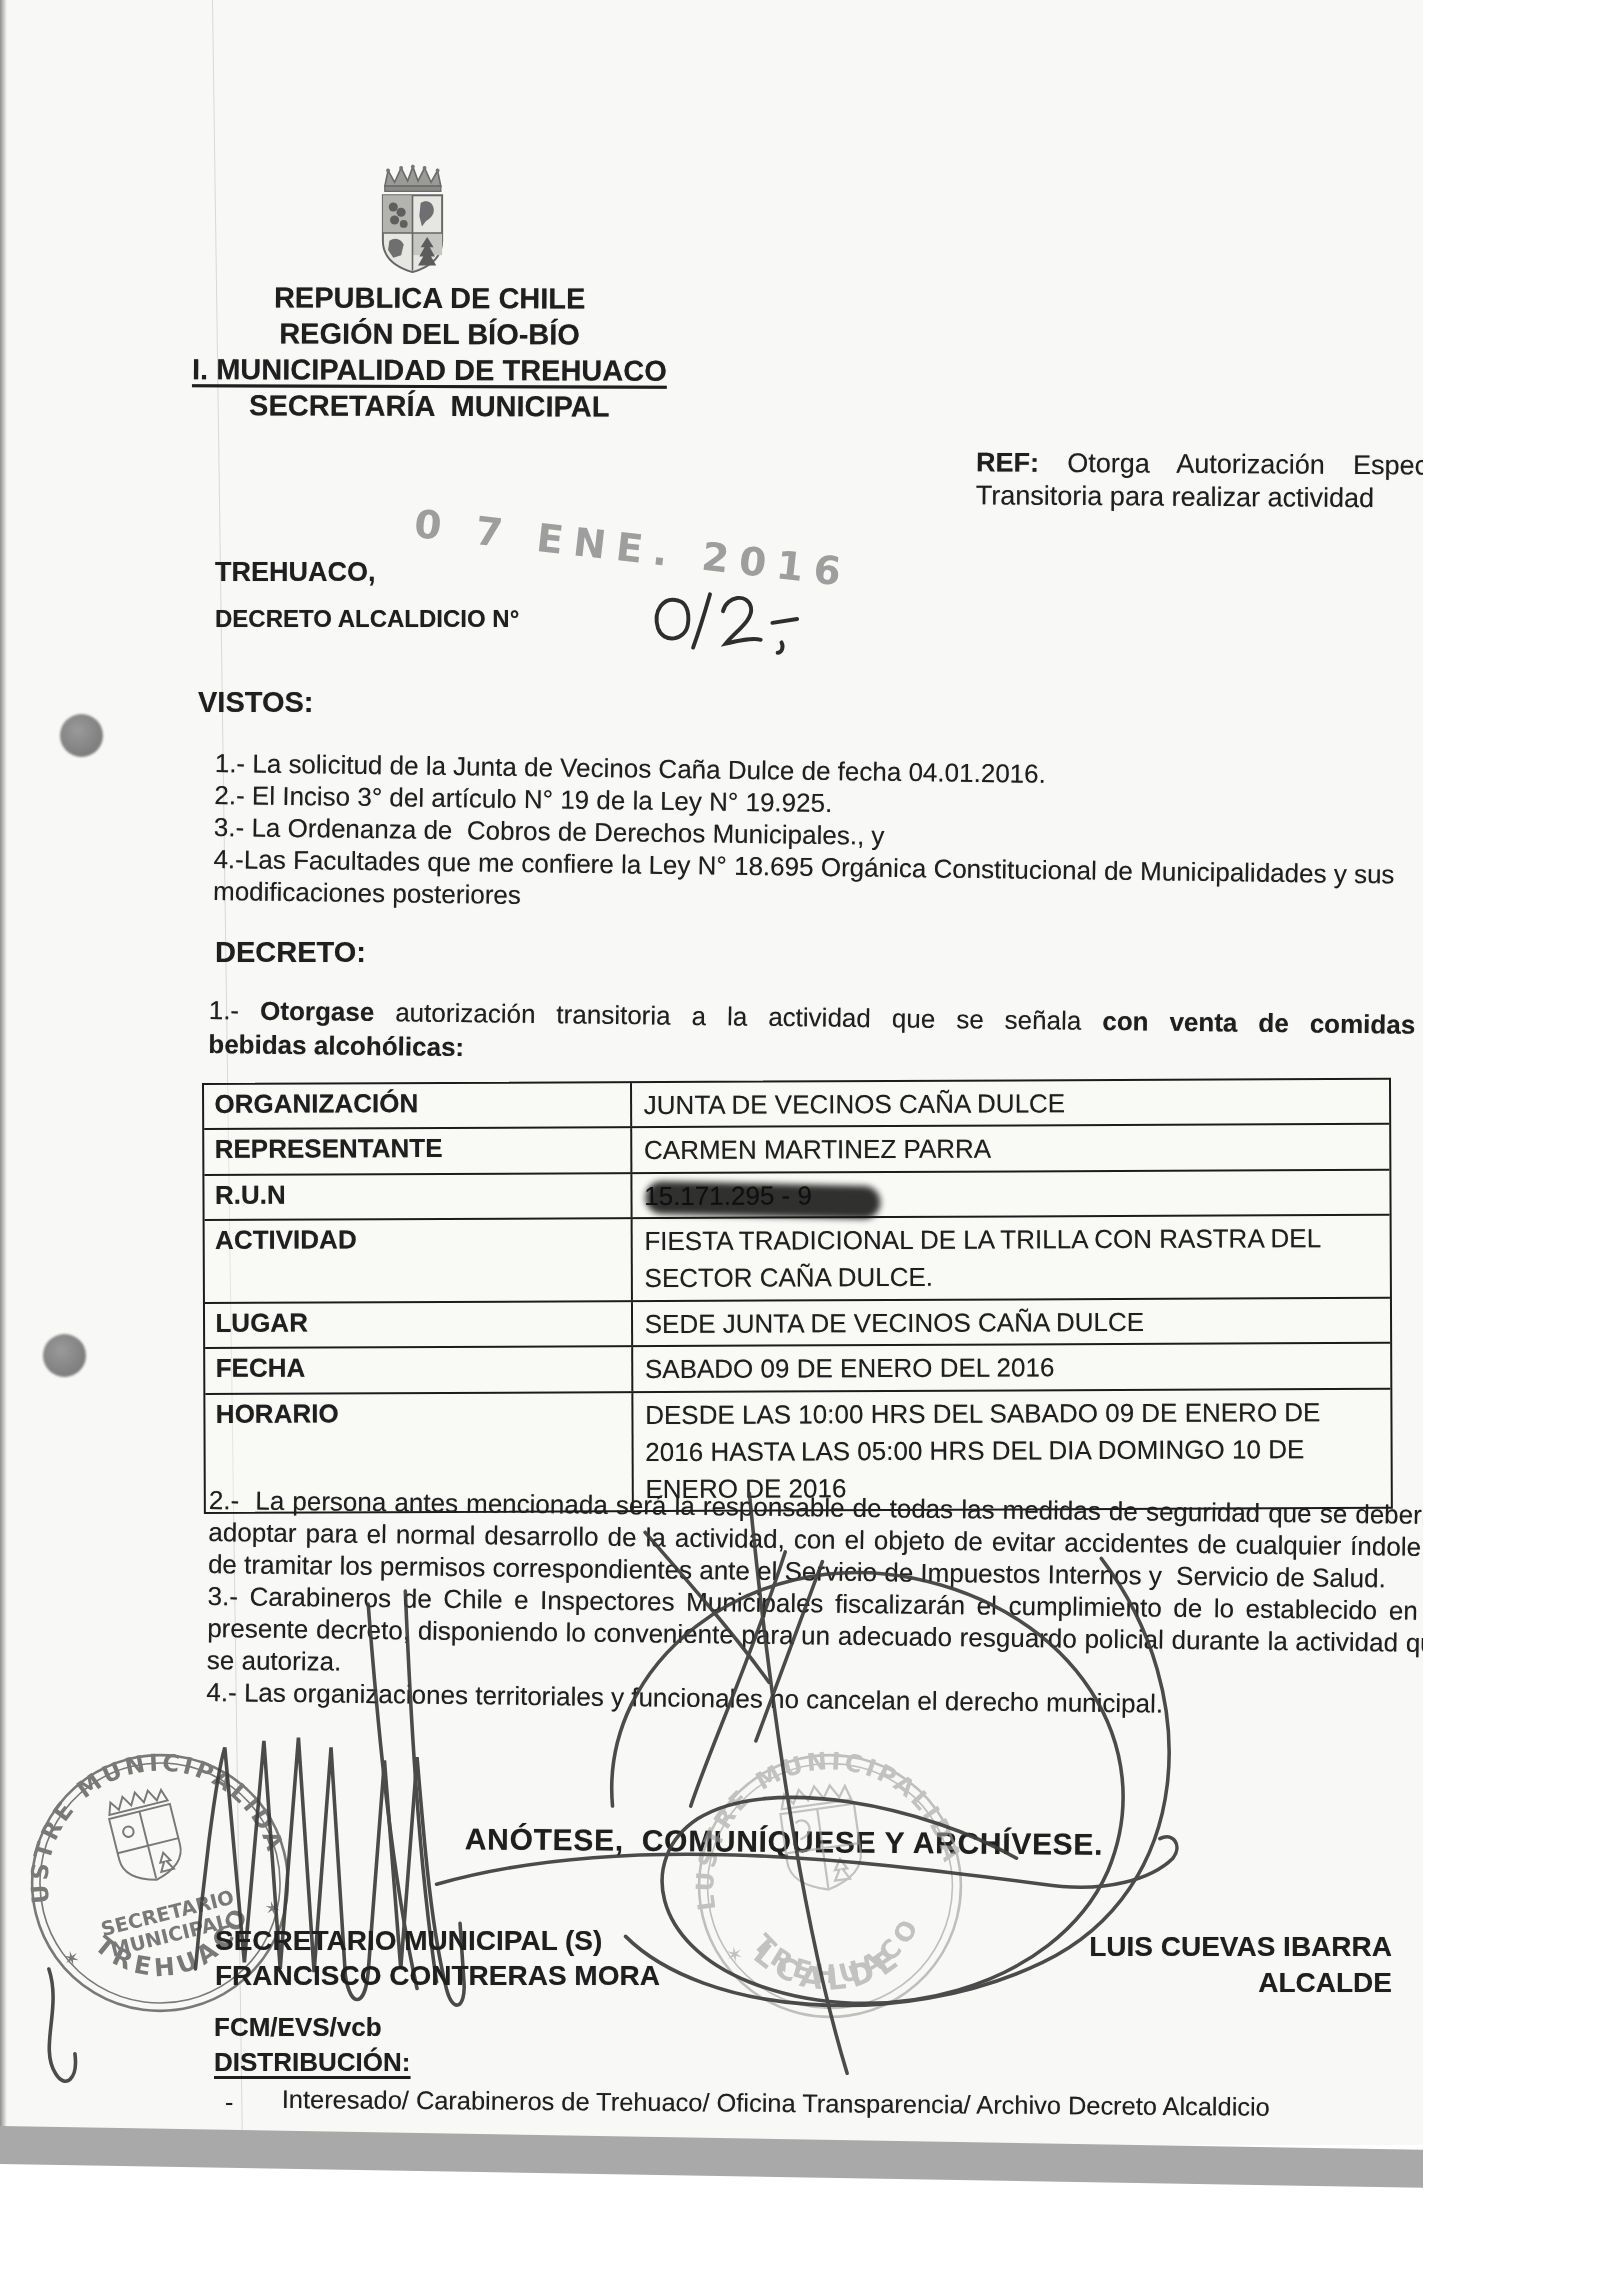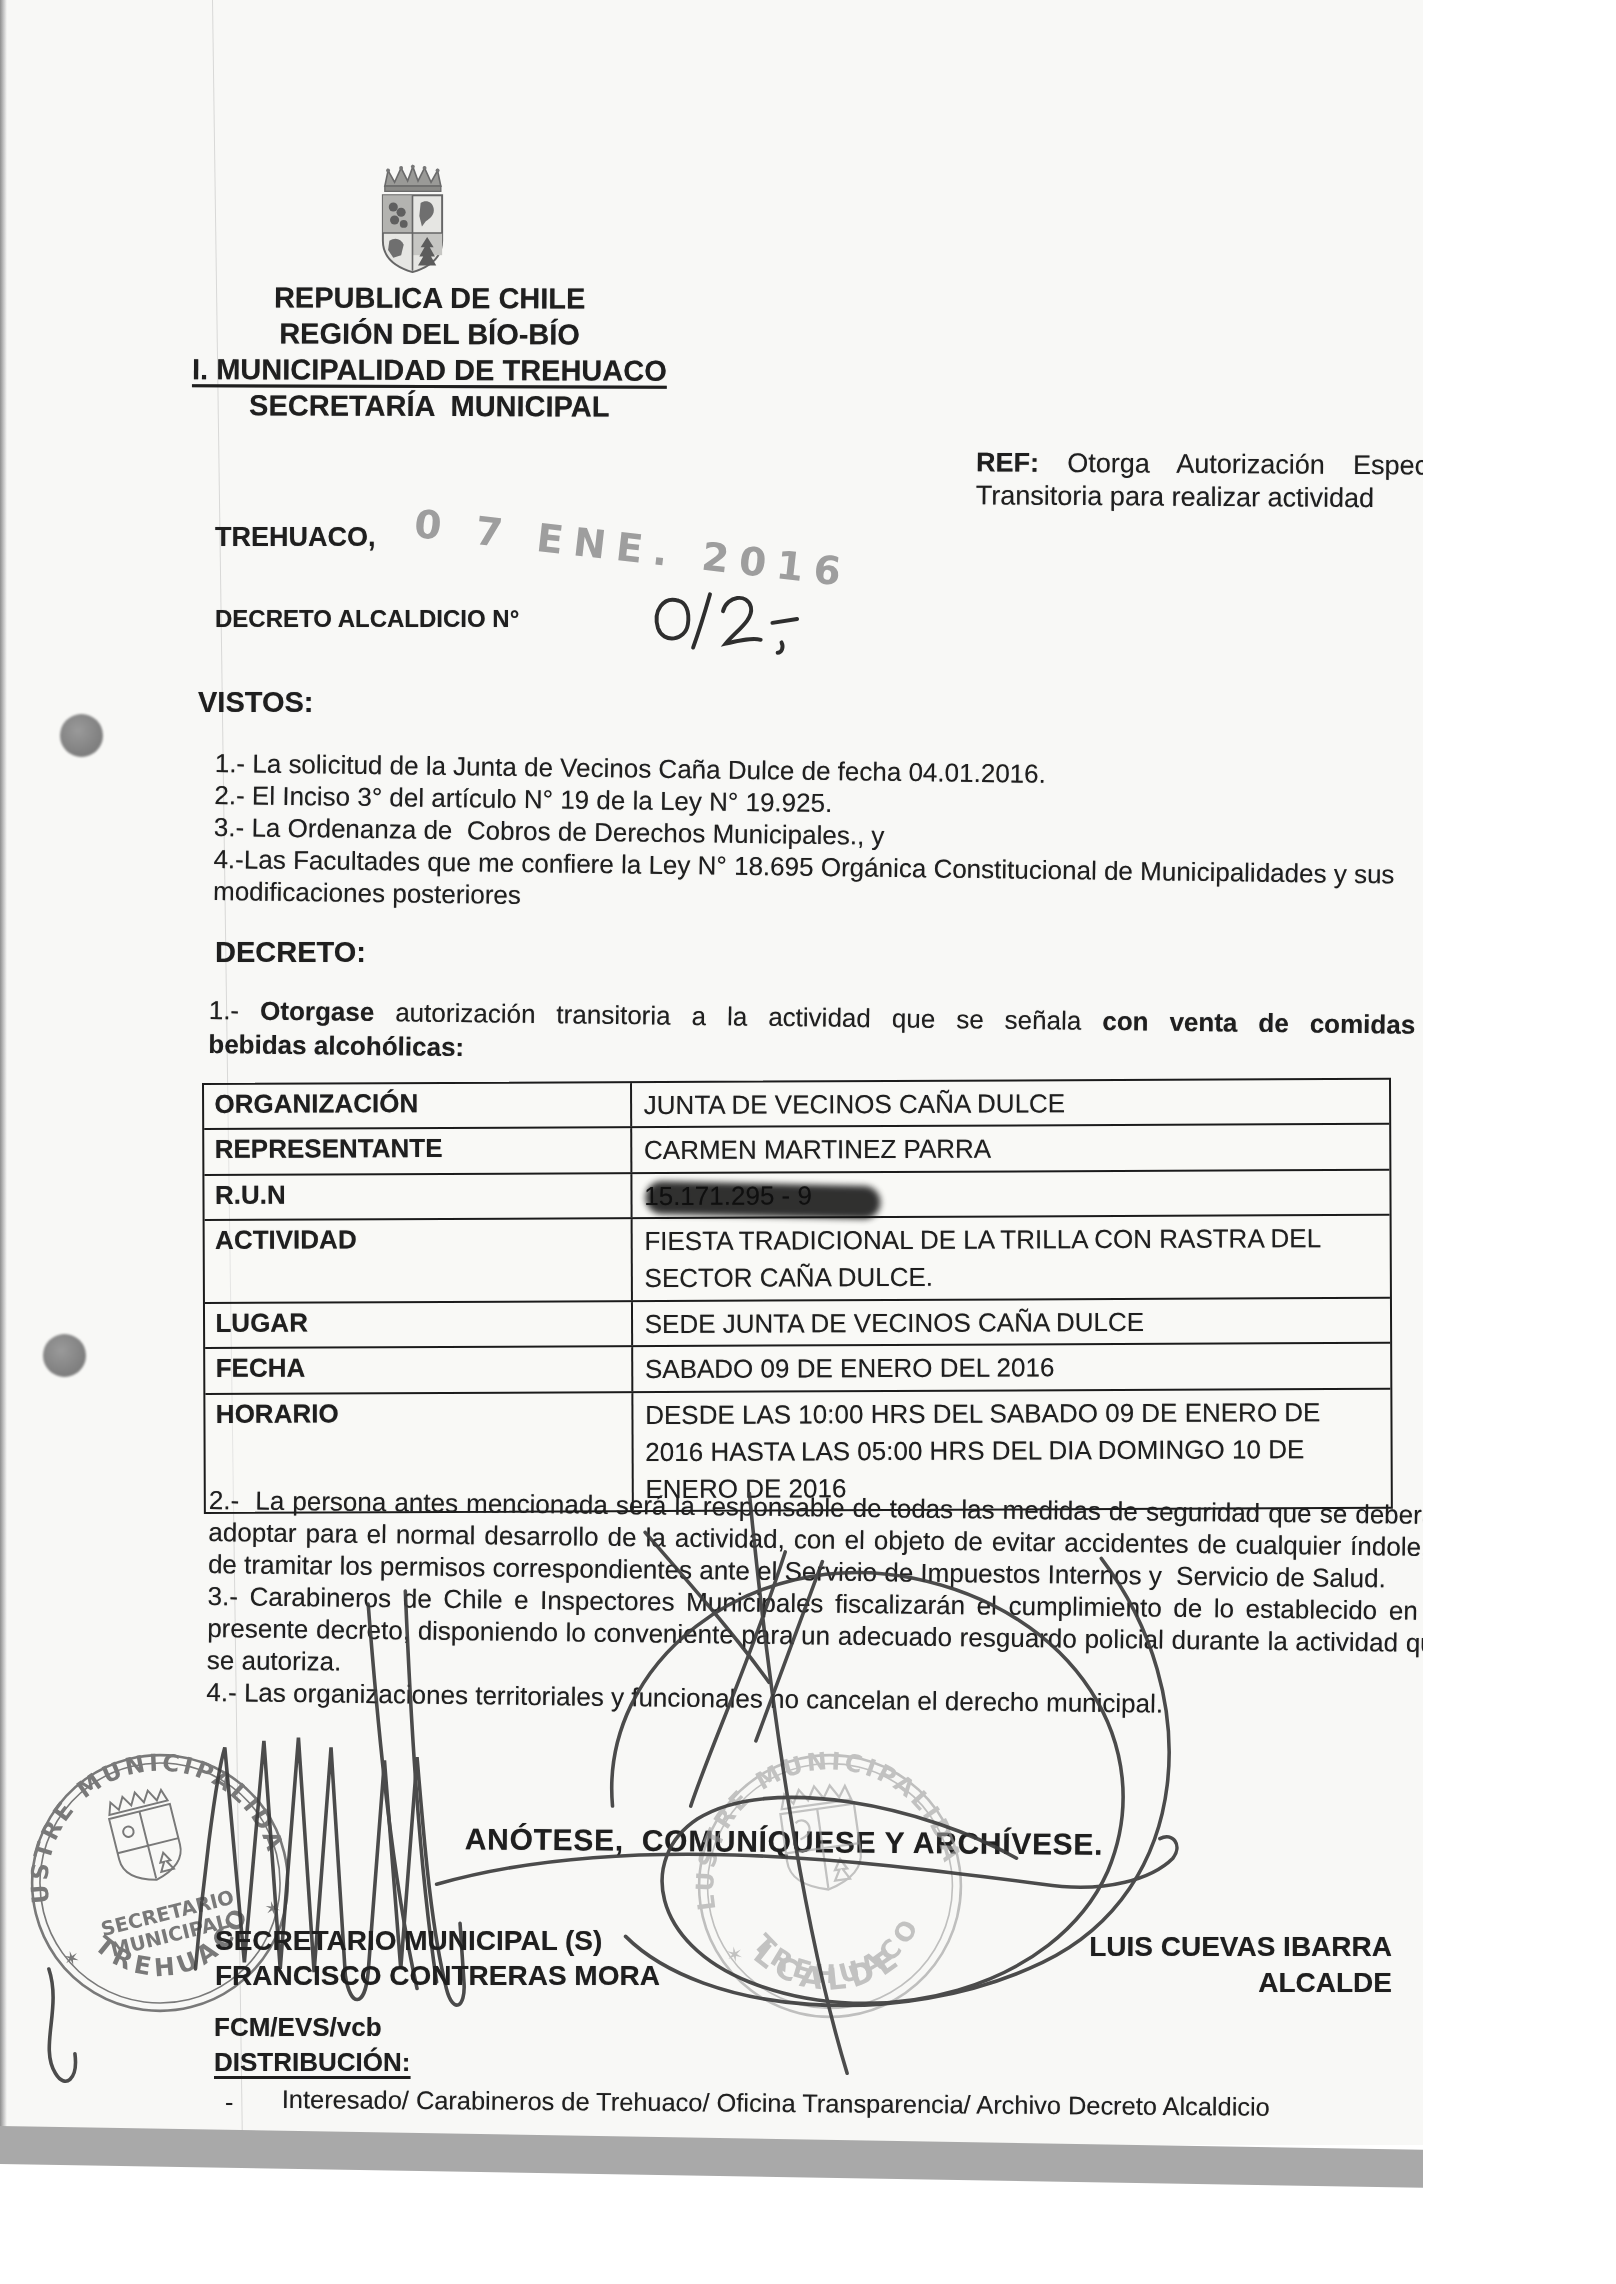--- a/index.html
+++ b/index.html
@@ -21,21 +21,21 @@
   .prewrap{white-space:pre-wrap;}
   .b{font-weight:bold;}
 
   .letterhead{position:absolute;left:169px;top:280px;width:521px;text-align:center;
         font-weight:bold;font-size:29px;line-height:36px;transform:rotate(0.2deg);}
   .letterhead .u{text-decoration:underline;text-decoration-thickness:2.6px;text-underline-offset:5.2px;}
   .emblem{position:absolute;left:375px;top:164px;width:75px;height:112px;}
 
   .ref-block{position:absolute;left:976px;top:448px;width:479px;font-size:27px;line-height:33px;
         text-align:justify;transform:rotate(0.4deg);}
-  .dateline{position:absolute;left:215px;top:522px;font-size:27px;font-weight:bold;}
+  .dateline{position:absolute;left:215px;top:557px;font-size:27px;font-weight:bold;}
   .date-stamp{position:absolute;left:417px;top:501px;font-family:"DejaVu Sans",sans-serif;
         font-size:39px;font-weight:600;letter-spacing:10.4px;color:#8f8f8f;opacity:.85;
         transform:rotate(6.5deg);transform-origin:left top;}
   .decree-line{position:absolute;left:215px;top:605px;font-size:24px;font-weight:bold;text-align:right;}
   .hand-number{position:absolute;left:645px;top:580px;width:169px;height:91px;}
 
   .vistos-heading{position:absolute;left:198px;top:686px;font-size:29px;font-weight:bold;}
   .vistos-list{position:absolute;left:215px;top:747px;width:1206px;font-size:26px;line-height:32px;
         transform:rotate(0.75deg);transform-origin:left top;}
   .decreto-heading{position:absolute;left:215px;top:936px;font-size:29px;font-weight:bold;}

